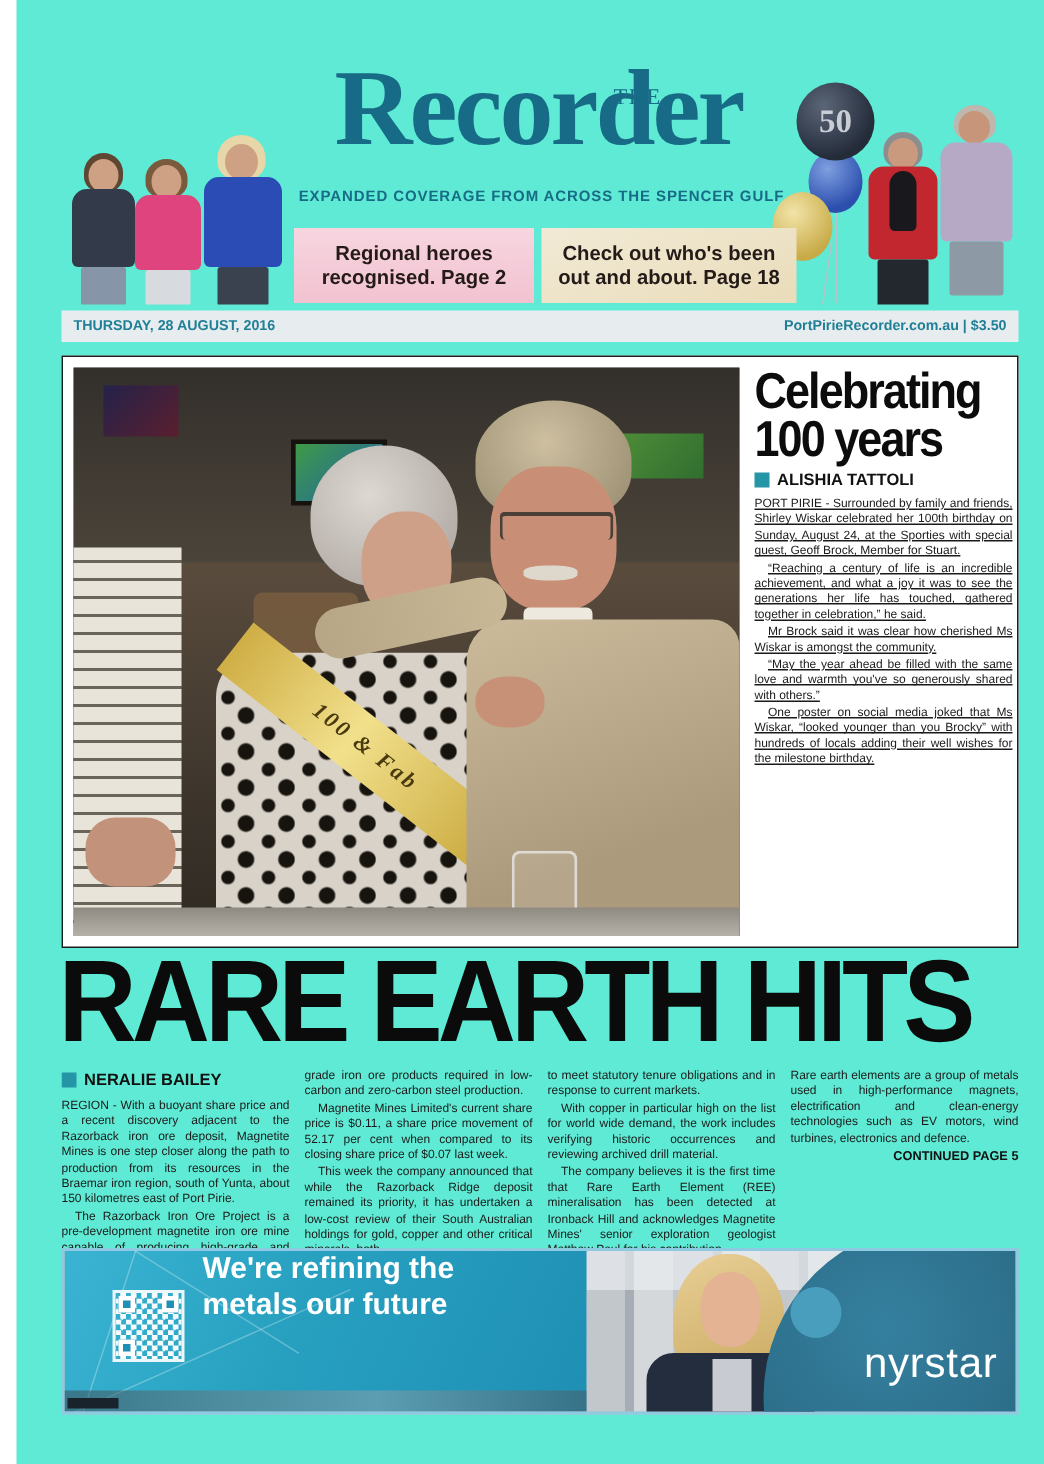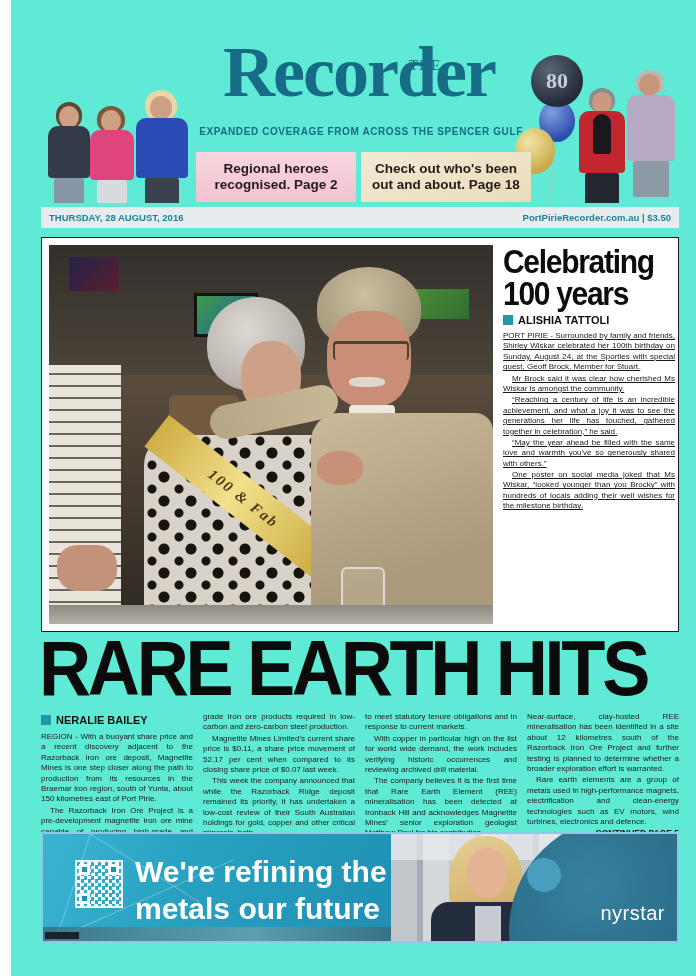--- a/index.html
+++ b/index.html
@@ -69,33 +69,33 @@
 
   
   .sc{position:absolute;}
 
   
   .ad{left:30px;top:832px;width:638px;height:111px;border:2px solid #8ecbe2;box-sizing:border-box;
     overflow:hidden;background:#b9bec4;}
   .ad-left{position:absolute;left:0;top:0;width:348px;height:100%;
     background:linear-gradient(115deg,#3ab4d2 0%,#27a0c0 45%,#1f8fb4 100%);}
   .ad-line{position:absolute;background:rgba(255,255,255,.28);}
-  .ad-headline{position:absolute;left:92px;top:20px;color:#fff;font-weight:bold;font-size:30px;line-height:1.22;}
+  .ad-headline{position:absolute;left:92px;top:0;color:#fff;font-weight:bold;font-size:20px;line-height:1.22;}
   .qr{position:absolute;left:32px;top:26px;width:44px;height:44px;border:2px solid #eaf7fb;
     background:
       repeating-conic-gradient(rgba(255,255,255,.95) 0% 25%, rgba(255,255,255,0) 0% 50%);
     background-size:7px 7px;}
   .qr .finder{position:absolute;width:11px;height:11px;border:3px solid #fff;background:#1f90b4;box-sizing:border-box;}
   .ad-right-bg{position:absolute;left:348px;top:0;width:288px;height:100%;
     background:
       repeating-linear-gradient(90deg,#c2c7cc 0 26px,#a6adb4 26px 32px,#d4d8db 32px 58px);}
   .nyr-circle{position:absolute;right:-60px;top:-18px;width:230px;height:230px;border-radius:50%;
     background:radial-gradient(circle at 35% 30%,#35809f,#27657f 70%);}
   .nyr-accent{position:absolute;right:118px;top:24px;width:34px;height:34px;border-radius:50%;background:#4da4c4;opacity:.85;}
-  .nyr-logo{position:absolute;right:14px;bottom:16px;color:#fff;font-size:20px;letter-spacing:.5px;font-weight:normal;}
+  .nyr-logo{position:absolute;right:14px;bottom:16px;color:#fff;font-size:28px;letter-spacing:.5px;font-weight:normal;}
   .ad-ticker{position:absolute;left:2px;bottom:2px;width:34px;height:7px;background:#19232b;}
 </style>
 </head>
 <body>
 
 <div class="page">
 
   <div class="abs masthead-title">Recorder</div>
   <div class="abs masthead-the">THE</div>
   <div class="abs masthead-tagline">EXPANDED COVERAGE FROM ACROSS THE SPENCER GULF</div>
@@ -120,21 +120,21 @@
       <div class="legs" style="left:9px;top:88px;width:34px;height:26px;background:#3a4250;"></div>
     </div>
   </div>
 
   <div class="abs" style="left:500px;top:40px;width:170px;height:163px;overflow:hidden;">
     <div class="balloon-string" style="left:46px;top:100px;height:62px;"></div>
     <div class="balloon-string" style="left:40px;top:120px;height:43px;transform:rotate(8deg);"></div>
     <div class="balloon balloon-blue" style="left:28px;top:60px;"></div>
     <div class="balloon balloon-gold" style="left:4px;top:88px;"></div>
     <div class="balloon balloon-80" style="left:20px;top:15px;">
-        <span>80</span>
+        <span>50</span>
       </div>
     <div class="person" style="left:72px;top:48px;">
       <div class="hair" style="left:6px;top:0;width:26px;height:24px;background:#8d8d90;"></div>
       <div class="head" style="left:9px;top:4px;width:20px;height:21px;background:#c99a7e;"></div>
       <div class="torso" style="left:-4px;top:23px;width:46px;height:62px;background:#c22730;"></div>
       <div class="torso" style="left:10px;top:26px;width:18px;height:40px;background:#19181c;"></div>
       <div class="legs" style="left:2px;top:85px;width:34px;height:32px;background:#23272e;"></div>
     </div>
     <div class="person" style="left:118px;top:30px;">
       <div class="hair" style="left:7px;top:0;width:28px;height:24px;background:#bdb7ad;"></div>
@@ -194,22 +194,22 @@
     <div class="sc" style="left:0;top:360px;width:100%;height:19px;background:linear-gradient(180deg,#8e8a82,#b5b1a8);"></div>
   </div>
 
   <div class="abs ts-head">Celebrating 100 years</div>
   <div class="abs byline ts-byline">
     <span class="sq"></span>
     <span>ALISHIA TATTOLI</span>
   </div>
   <div class="abs bodycopy ts-body">
       <p>PORT PIRIE - Surrounded by family and friends, Shirley Wiskar celebrated her 100th birthday on Sunday, August 24, at the Sporties with special guest, Geoff Brock, Member for Stuart.</p>
+      <p>“Reaching a century of life is an incredible achievement, and what a joy it was to see the generations her life has touched, gathered together in celebration,” he said.</p>
       <p>Mr Brock said it was clear how cherished Ms Wiskar is amongst the community.</p>
-      <p>“Reaching a century of life is an incredible achievement, and what a joy it was to see the generations her life has touched, gathered together in celebration,” he said.</p>
       <p>“May the year ahead be filled with the same love and warmth you've so generously shared with others.”</p>
       <p>One poster on social media joked that Ms Wiskar, “looked younger than you Brocky” with hundreds of locals adding their well wishes for the milestone birthday.</p>
     </div>
 
   <div class="abs lead-head">RARE EARTH HITS</div>
 
   <div class="abs lead-cols">
     <div class="col">
       <div class="byline lead-byline">
         <span class="sq"></span>
@@ -229,21 +229,20 @@
     </div>
     <div class="col">
       <div class="bodycopy">
           <p>to meet statutory tenure obligations and in response to current markets.</p>
           <p>With copper in particular high on the list for world wide demand, the work includes verifying historic occurrences and reviewing archived drill material.</p>
           <p>The company believes it is the first time that Rare Earth Element (REE) mineralisation has been detected at Ironback Hill and acknowledges Magnetite Mines' senior exploration geologist Matthew Paul for his contribution.</p>
         </div>
     </div>
     <div class="col">
       <div class="bodycopy">
-          <p>Near-surface, clay-hosted REE mineralisation has been identified in a site about 12 kilometres south of the Razorback Iron Ore Project and further testing is planned to determine whether a broader exploration effort is warranted.</p>
           <p>Rare earth elements are a group of metals used in high-performance magnets, electrification and clean-energy technologies such as EV motors, wind turbines, electronics and defence.</p>
         </div>
       <div class="continued">CONTINUED PAGE 5</div>
     </div>
   </div>
 
   <div class="abs ad">
     <div class="ad-right-bg">
       <div class="sc" style="left:0;top:0;width:100%;height:26px;background:rgba(235,240,243,.65);"></div>
 

